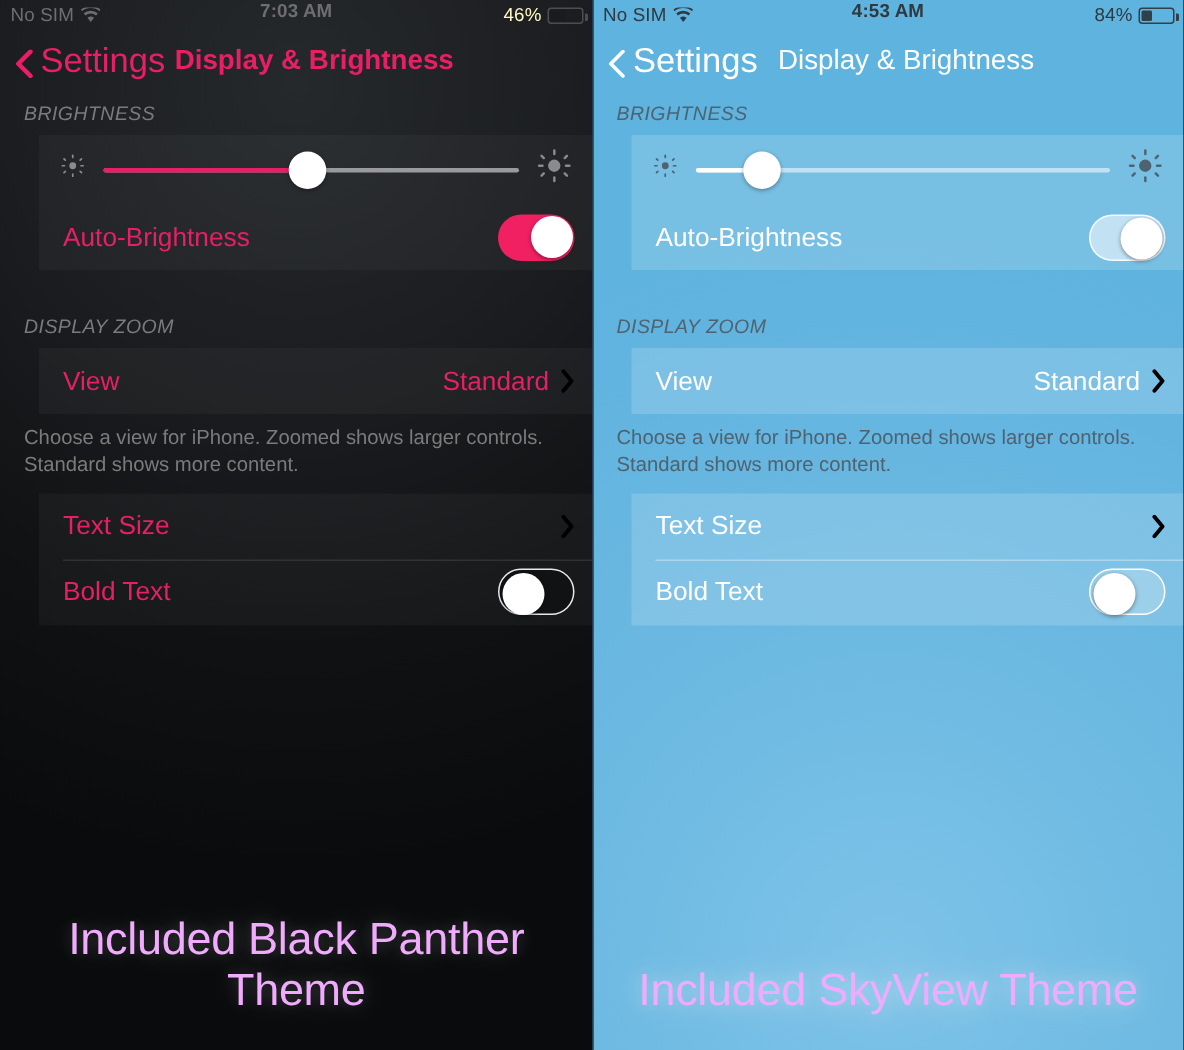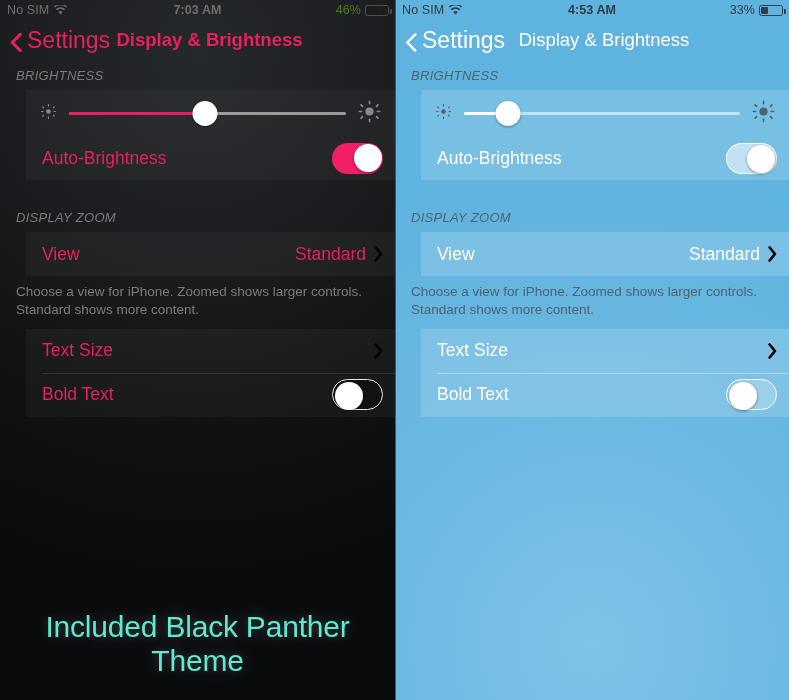--- a/index.html
+++ b/index.html
@@ -34,21 +34,20 @@
     background:
       radial-gradient(120% 70% at 50% 92%, #7ec3e8 0%, #6cb9e2 45%, #5fb3df 100%);
     background-color: #63b5e0;
   }
   .panel .content { position: relative; z-index: 2; }
 
   
   .statusbar {
     height: 20px;
     display: flex;
-    align-items: center;
     padding: 0 6px 0 7px;
     font-size: 12.5px;
     letter-spacing: 0.1px;
     position: relative;
   }
   .sb-left { display: flex; align-items: center; gap: 5px; }
   .sb-center {
     position: absolute; left: 0; right: 0;
     text-align: center;
     font-weight: 700;
@@ -80,21 +79,21 @@
     background: currentColor;
     border-radius: 0 1px 1px 0;
   }
   .batt .fill {
     position: absolute; left: 1px; top: 1px; bottom: 1px;
     background: currentColor;
     border-radius: 1px;
   }
   .dark .batt { color: #4f5052; }
   .dark .batt .fill { background: #1a1b1d; }
-  .dark .statusbar .sb-right { color: #4d7c0f; }
+  .dark .statusbar .sb-right { color: #fef9c3; }
 
   
   .navbar {
     height: 40px;
     display: flex;
     align-items: center;
     position: relative;
     padding-left: 10px;
   }
   .dark .navbar { background: transparent; }
@@ -249,21 +248,21 @@
 
   
   .caption {
     position: absolute;
     left: 0; right: 0;
     bottom: 22px;
     text-align: center;
     font-size: 30px;
     font-weight: 400;
     letter-spacing: -0.2px;
-    color: #5eead4;
+    color: #f0abfc;
     z-index: 5;
   }
   .dark .caption { text-shadow: 0 0 26px rgba(255,255,255,.22), 0 0 10px rgba(255,255,255,.18); }
   .light .caption { text-shadow: 0 0 26px rgba(255,255,255,.45), 0 0 12px rgba(255,255,255,.35); }
 
   .panel-divider {
     position: absolute;
     left: 395px; top: 0; bottom: 0;
     width: 1px;
     background: rgba(0,0,0,0.5);
@@ -409,21 +408,21 @@
         <div class="sb-left">
           <span>No SIM</span>
           <span class="wifi">
             <svg width="13" height="10" viewBox="0 0 13 10">
                 <path fill="currentColor" d="M6.5 9.6 4.3 6.9a3.6 3.6 0 0 1 4.4 0zM2.9 5.3a5.5 5.5 0 0 1 7.2 0l1.1-1.4a7.3 7.3 0 0 0-9.4 0zM.6 2.5a9.1 9.1 0 0 1 11.8 0L13 1.3A10.9 10.9 0 0 0 0 1.3z"></path>
               </svg>
           </span>
         </div>
         <div class="sb-center">4:53 AM</div>
         <div class="sb-right">
-          <span>33%</span>
+          <span>84%</span>
           <span class="batt">
               <i class="fill" style="width:7px"></i>
             </span>
         </div>
       </div>
 
       <div class="navbar">
         <div class="nav-back">
           <span class="chev-back">
             <svg width="12" height="19" viewBox="0 0 12 19">
@@ -517,16 +516,17 @@
           <span class="row-label">Bold Text</span>
           <div class="row-right">
             <div class="toggle off">
                 <i class="tk"></i>
               </div>
           </div>
         </div>
       </div>
 
     </div>
+    <div class="caption">Included SkyView Theme</div>
   </div>
 
   <div class="panel-divider"></div>
 </div>
 
 </body></html>

